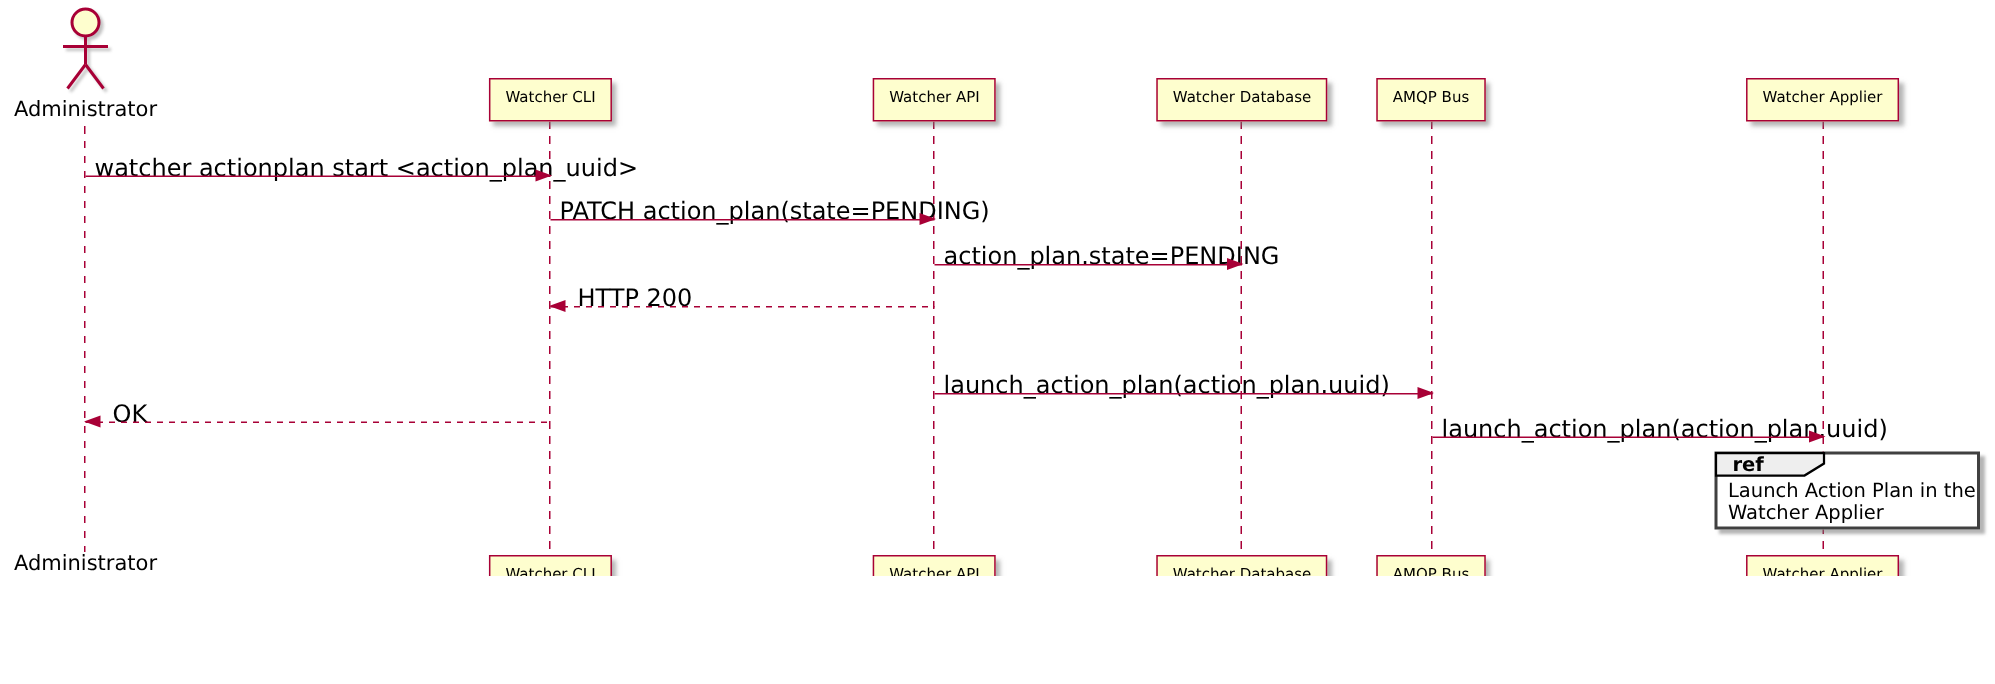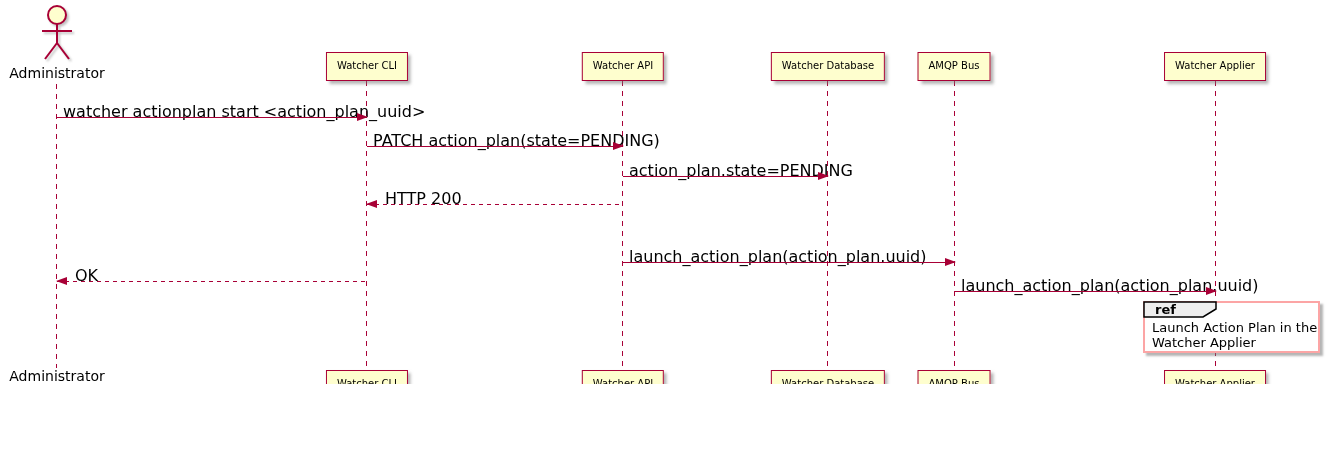--- a/index.html
+++ b/index.html
@@ -29,21 +29,21 @@
   .msg-label{position:absolute;left:6px;top:0;white-space:nowrap;}
   .msg-label.ret{left:18px;}
   .msg-line{position:absolute;left:0;right:0;top:15px;height:1px;background:var(--accent);}
   .msg-line.dashed{background:repeating-linear-gradient(to right,var(--accent) 0 4px,transparent 4px 8px);}
   .arrow{position:absolute;width:0;height:0;
     border-top:4.5px solid transparent;border-bottom:4.5px solid transparent;top:-4.5px;}
   .arrow.right{right:-1px;border-left:11px solid var(--accent);}
   .arrow.left{left:-1px;border-right:11px solid var(--accent);}
 
   
-  .ref-box{position:absolute;background:#fff;border:2px solid #fca5a5;box-sizing:border-box;
+  .ref-box{position:absolute;background:#fff;border:2px solid #404040;box-sizing:border-box;
     box-shadow:3px 3px 2px rgba(120,120,120,.55);}
   .ref-tab{position:absolute;left:-2px;top:-2px;}
   .ref-kw{font-weight:bold;font-size:13px;font-family:"DejaVu Sans","Liberation Sans",sans-serif;}
   .ref-text{position:absolute;left:7px;top:17px;font-size:13px;line-height:15px;white-space:nowrap;}
 </style>
 </head>
 <body>
 
 <div class="canvas">
 

